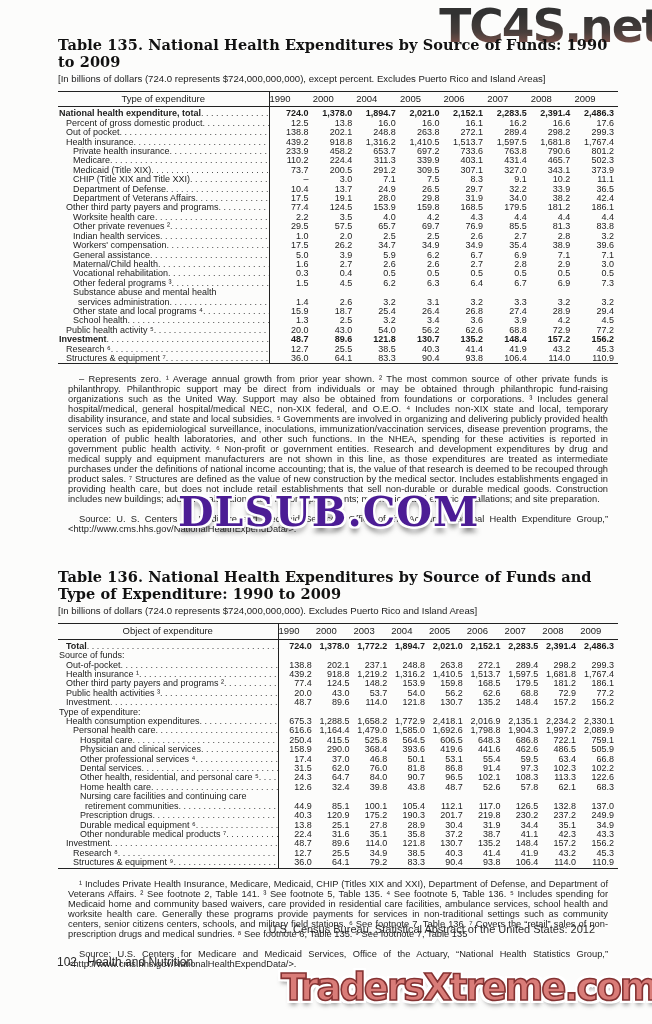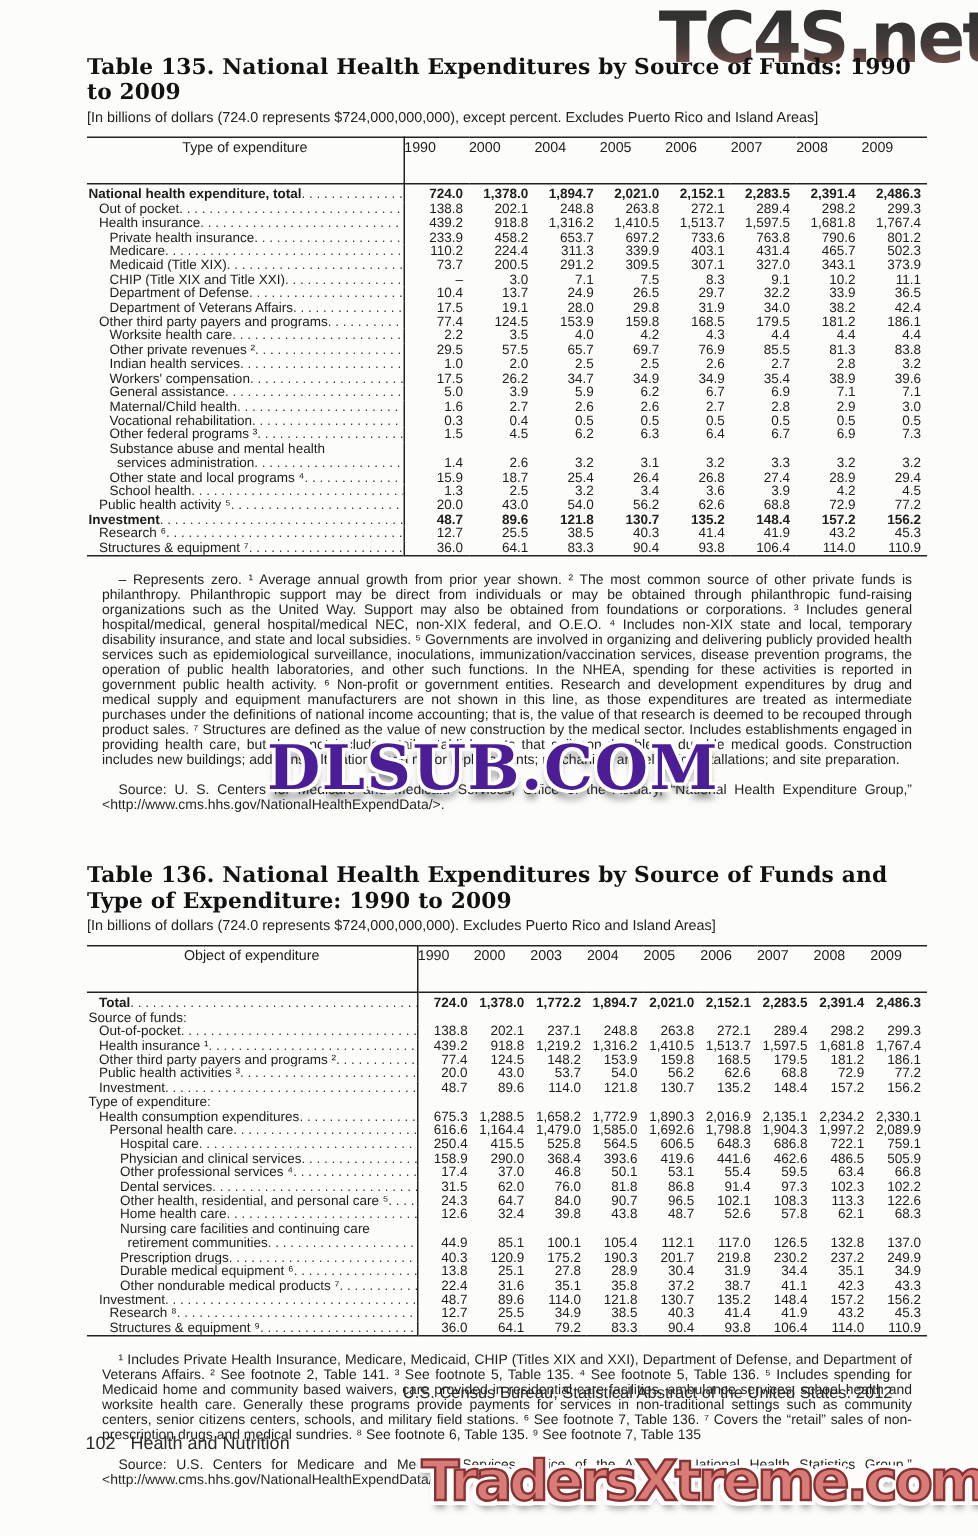--- a/index.html
+++ b/index.html
@@ -18,21 +18,21 @@
   }
   .t135-title{margin-top:36px;}
   .t136-title{margin-top:34px;width:540px;}
   .subtitle{font-size:9.6px;line-height:12px;margin-top:3px;color:#222;}
 
   table{border-collapse:collapse;table-layout:fixed;width:560px;
     font-size:9px;line-height:9.4px;margin-top:6px;
     border-bottom:1.5px solid #222;}
   thead th{font-weight:normal;font-size:9.5px;
     border-top:1px solid #222;border-bottom:1px solid #222;
-    padding:2px 0 19px;margin-top:12px;}
+    padding:2px 0 3px;margin-top:12px;}
   th.lblhead{border-right:1px solid #222;text-align:center;}
   th.year{text-align:left;}
   td{padding:0;vertical-align:bottom;}
   td.lblcell{border-right:1px solid #222;}
   td.num{text-align:right;padding-right:4px;white-space:nowrap;}
   tr.b{font-weight:bold;}
   tbody tr:first-child td{padding-top:2px;}
   .lab{display:flex;align-items:baseline;overflow:hidden;}
   .lab .txt{white-space:nowrap;}
   .dots{flex:1;overflow:hidden;white-space:nowrap;color:#333;font-weight:normal;}
@@ -131,20 +131,36 @@
           <td class="num">1,894.7</td>
           <td class="num">2,021.0</td>
           <td class="num">2,152.1</td>
           <td class="num">2,283.5</td>
           <td class="num">2,391.4</td>
           <td class="num">2,486.3</td>
         </tr>
         <tr>
           <td class="lblcell">
             <div class="lab i1">
+              <span class="txt">Percent of gross domestic product</span>
+              <span class="dots"></span>
+            </div>
+          </td>
+          <td class="num">12.5</td>
+          <td class="num">13.8</td>
+          <td class="num">16.0</td>
+          <td class="num">16.0</td>
+          <td class="num">16.1</td>
+          <td class="num">16.2</td>
+          <td class="num">16.6</td>
+          <td class="num">17.6</td>
+        </tr>
+        <tr>
+          <td class="lblcell">
+            <div class="lab i1">
               <span class="txt">Out of pocket</span>
               <span class="dots"></span>
             </div>
           </td>
           <td class="num">138.8</td>
           <td class="num">202.1</td>
           <td class="num">248.8</td>
           <td class="num">263.8</td>
           <td class="num">272.1</td>
           <td class="num">289.4</td>
@@ -699,21 +715,21 @@
           <td class="lblcell">
             <div class="lab i1">
               <span class="txt">Health consumption expenditures</span>
               <span class="dots"></span>
             </div>
           </td>
           <td class="num">675.3</td>
           <td class="num">1,288.5</td>
           <td class="num">1,658.2</td>
           <td class="num">1,772.9</td>
-          <td class="num">1,890.3</td>
+          <td class="num">2,418.1</td>
           <td class="num">2,016.9</td>
           <td class="num">2,135.1</td>
           <td class="num">2,234.2</td>
           <td class="num">2,330.1</td>
         </tr>
         <tr>
           <td class="lblcell">
             <div class="lab i2">
               <span class="txt">Personal health care</span>
               <span class="dots"></span>

